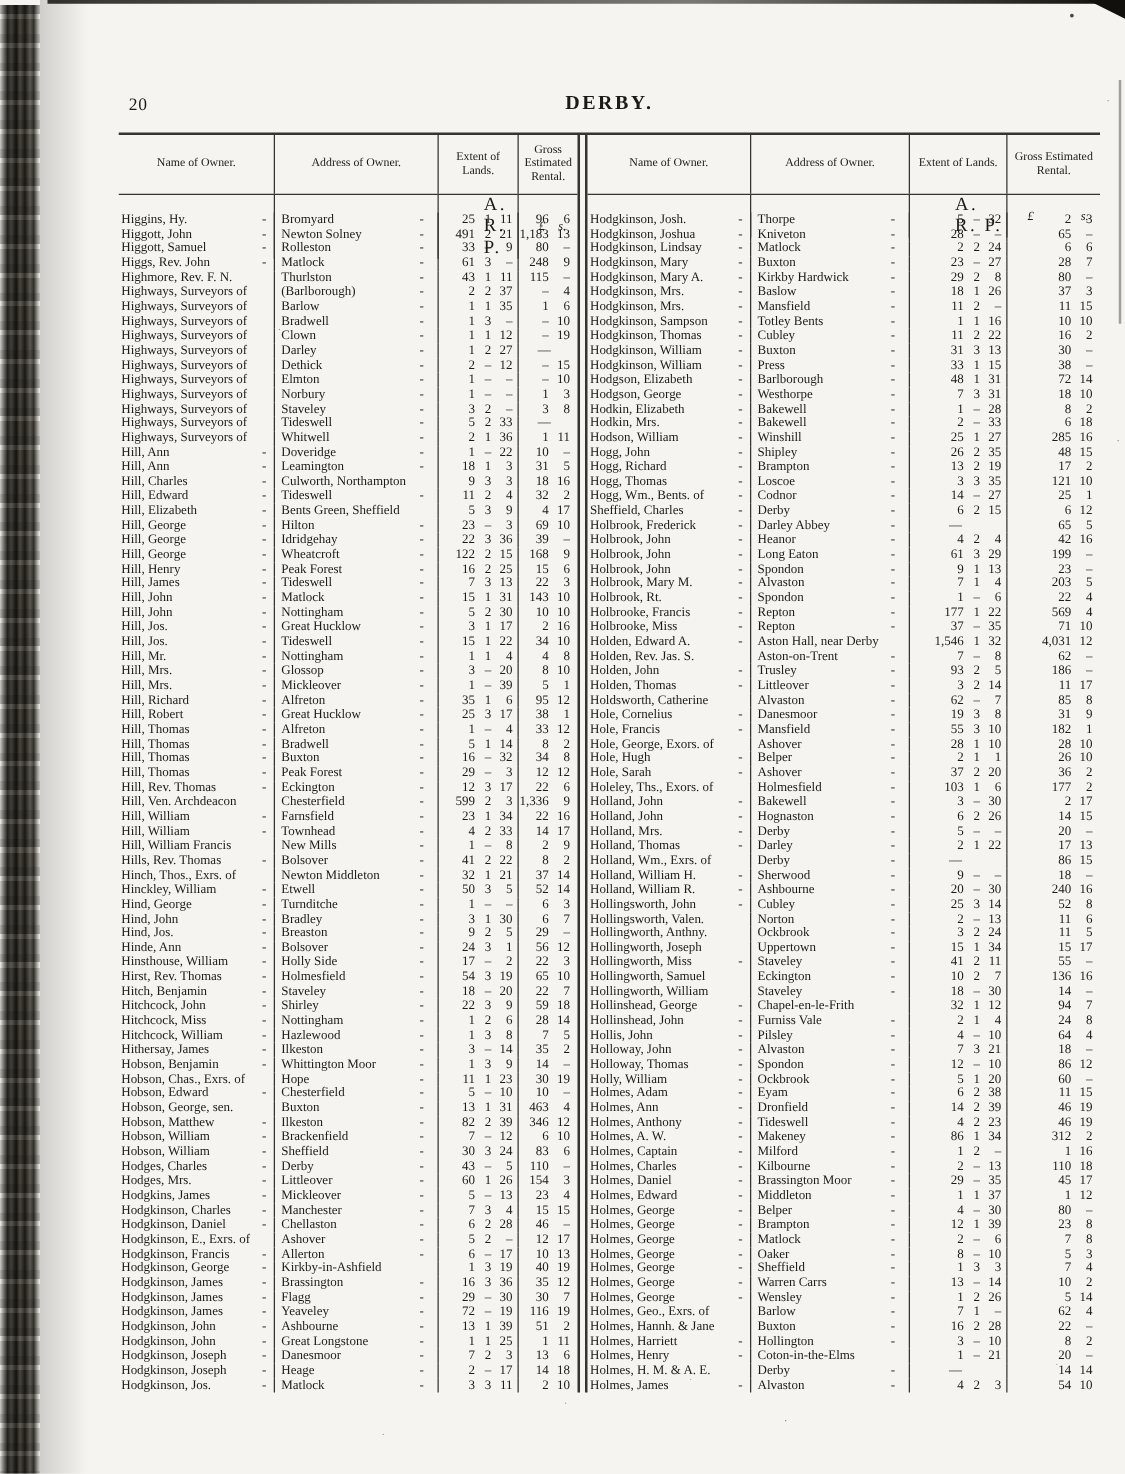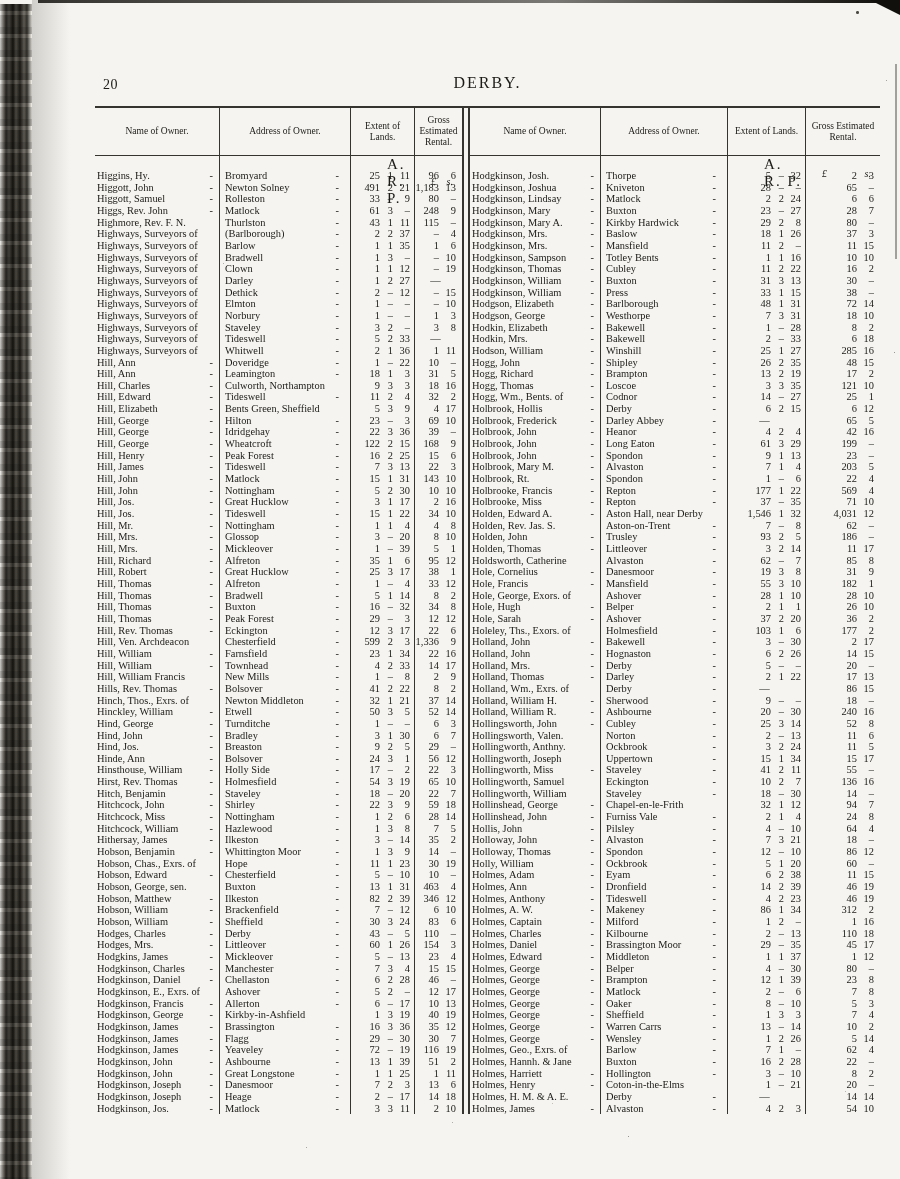--- a/index.html
+++ b/index.html
@@ -24,21 +24,21 @@
     border-top:15px solid #12100d; border-left:30px solid transparent; }
   .right-line { position:absolute; right:3px; top:64px; width:2px; height:195px; background:rgba(60,58,50,.45); }
   .speck { position:absolute; left:0; top:0; width:1px; height:1px; background:transparent; border-radius:50%;
     box-shadow: 857px 12px 0 1px #4a4843, 223px 263px 0 0 #9a978f, 628px 1136px 0 0 #76736b,
       306px 1147px 0 0 #8d8a82, 845px 1091px 0 0 #a5a29a, 452px 1122px 0 0 #98958d,
       552px 1103px 0 0 #b0ada5, 894px 352px 0 0 #7b786f, 886px 80px 0 0 #8d8a82; }
 
   
   .page-num { position:absolute; left:103px; top:77px; font-size:14px; letter-spacing:.5px; }
   .title { position:absolute; left:95px; width:785px; top:74px; text-align:center;
-    font-size:16px; font-weight:normal; letter-spacing:2px; }
+    font-size:16px; font-weight:bold; letter-spacing:2px; }
 
   
   .table { position:absolute; left:95px; top:106px; width:785px;
     border-top:2px solid #36342e; display:flex; align-items:stretch; }
   .half { }
   .half0 { width:367px; } .half1 { width:410px; }
   .center-rule { width:8px; border-left:2px solid #36342e; border-right:2px solid #36342e; box-sizing:border-box; }
 
   .hdr { display:grid; height:47px; border-bottom:1px solid #36342e; }
   .half0 .hdr, .half0 .subrow, .half0 .row { grid-template-columns:124px 131px 64px 48px; }
@@ -1428,21 +1428,21 @@
             <span class="u0">14</span>
             <span class="u1">–</span>
             <span class="u2">27</span>
           </div>
           <div class="c rent bl">
             <span class="v0">25</span>
             <span class="v1">1</span>
           </div>
         </div>
         <div class="row">
-          <div class="c name ld">Holbrook, Hollis</div>
+          <div class="c name ld">Sheffield, Charles</div>
           <div class="c addr bl ld">Derby</div>
           <div class="c ext bl">
             <span class="u0">6</span>
             <span class="u1">2</span>
             <span class="u2">15</span>
           </div>
           <div class="c rent bl">
             <span class="v0">6</span>
             <span class="v1">12</span>
           </div>

